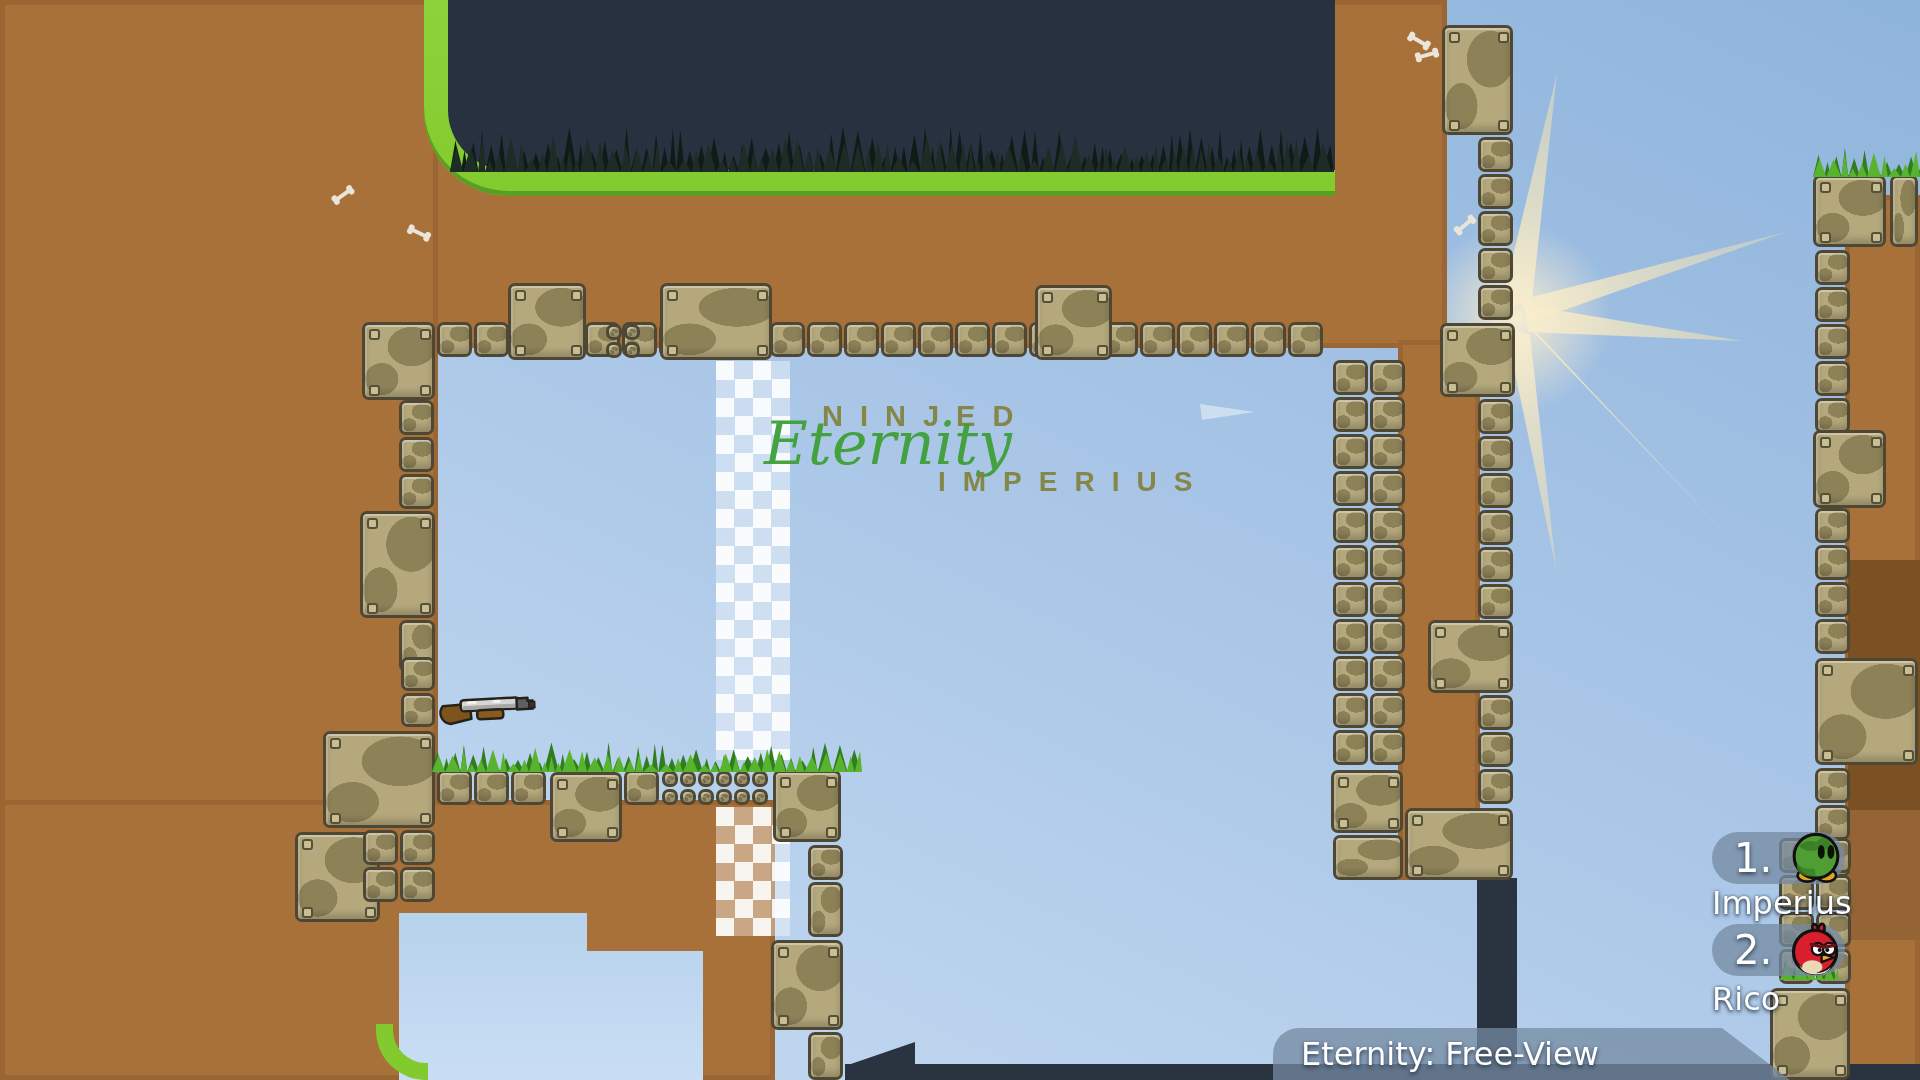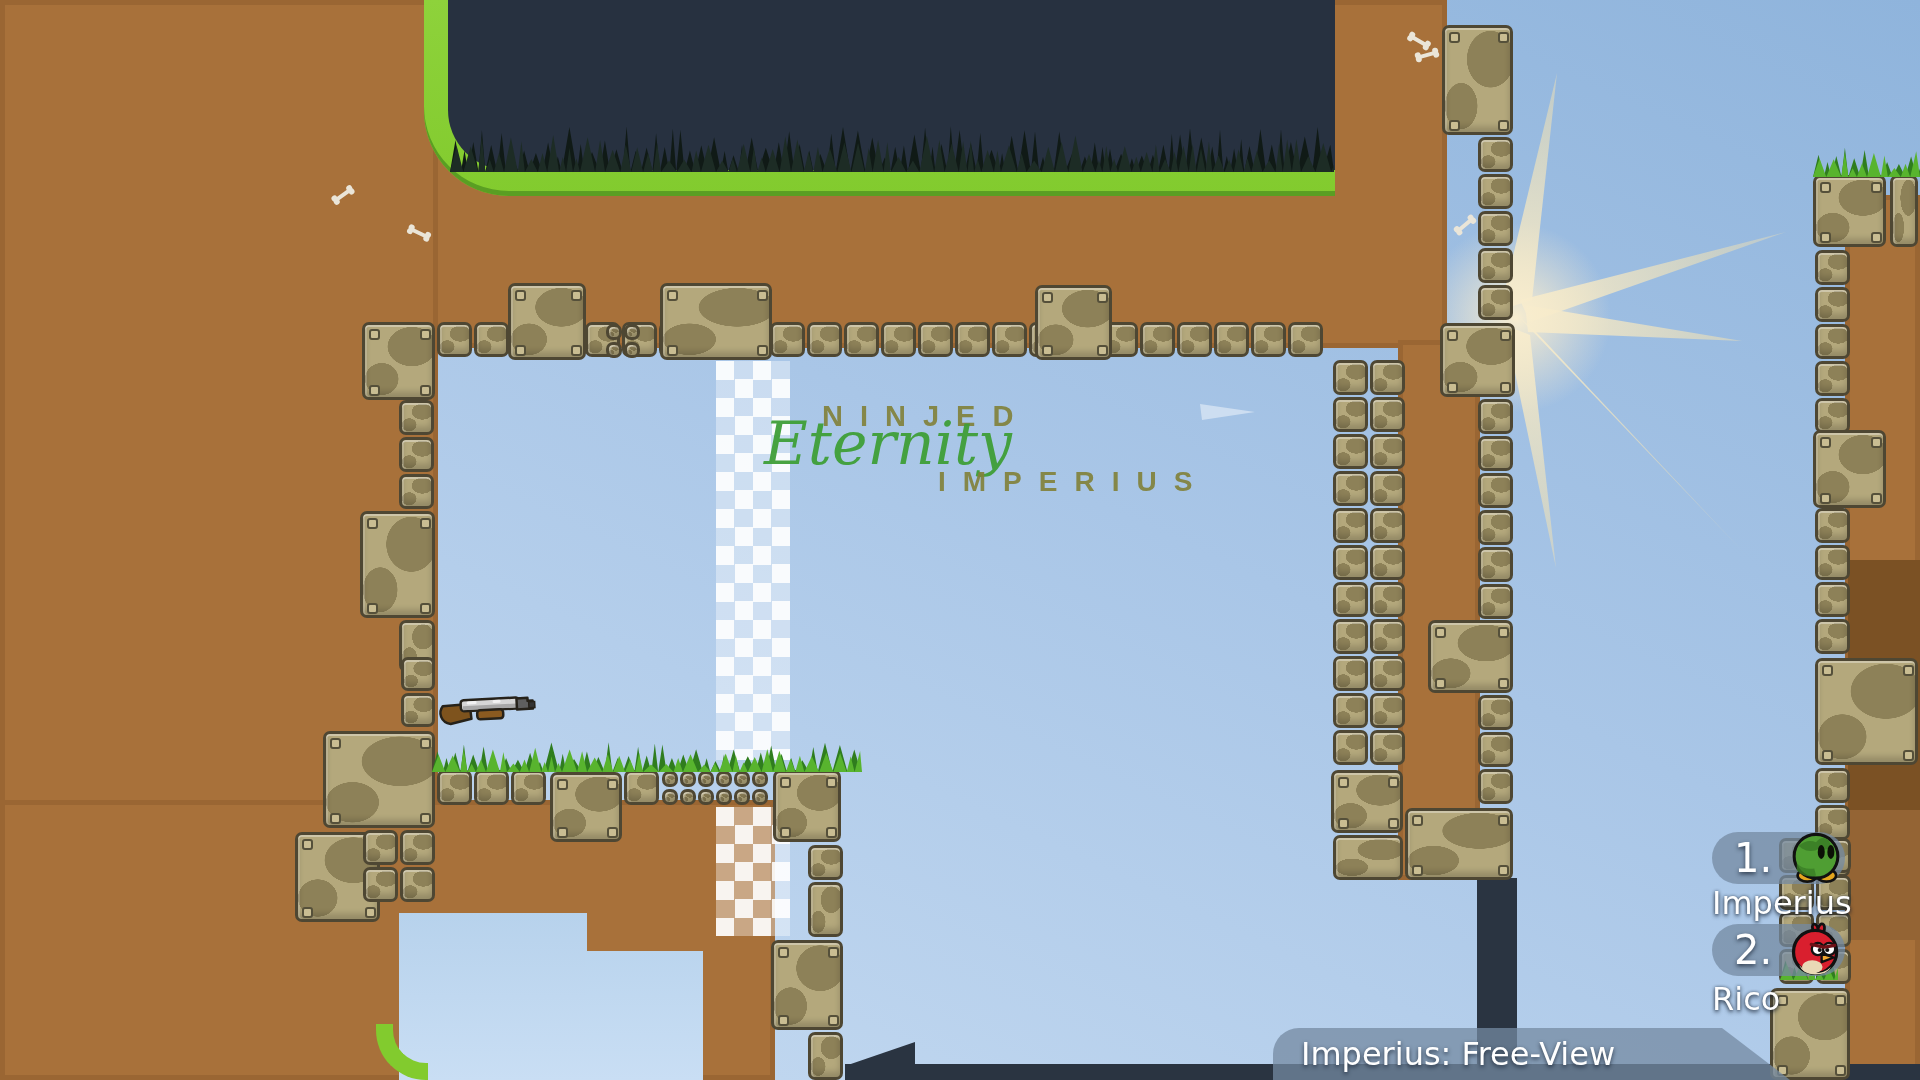--- a/index.html
+++ b/index.html
@@ -470,15 +470,15 @@
     <circle cx="34" cy="31" r="6.5" fill="#fff" stroke="#111" stroke-width="2.5"></circle>
     <circle cx="46" cy="31" r="6.5" fill="#fff" stroke="#111" stroke-width="2.5"></circle>
     <circle cx="36" cy="32" r="2.2" fill="#111"></circle>
     <circle cx="44" cy="32" r="2.2" fill="#111"></circle>
     <path d="M27,26 L40,29 M52,27 L41,29" stroke="#6e1016" stroke-width="3.5" stroke-linecap="round"></path>
     <path d="M38,36 L51,40 L38,45 Z" fill="#f2a72e" stroke="#111" stroke-width="2.5" stroke-linejoin="round"></path>
   </svg>
   <div id="lb-name-2" class="lb-name">Rico</div>
 
   <div id="spectate-bar" class="abs">
-    <span id="spectate-label">Imperius: Free-View</span>
+    <span id="spectate-label">Eternity: Free-View</span>
   </div>
 </div>
 
 </body></html>

